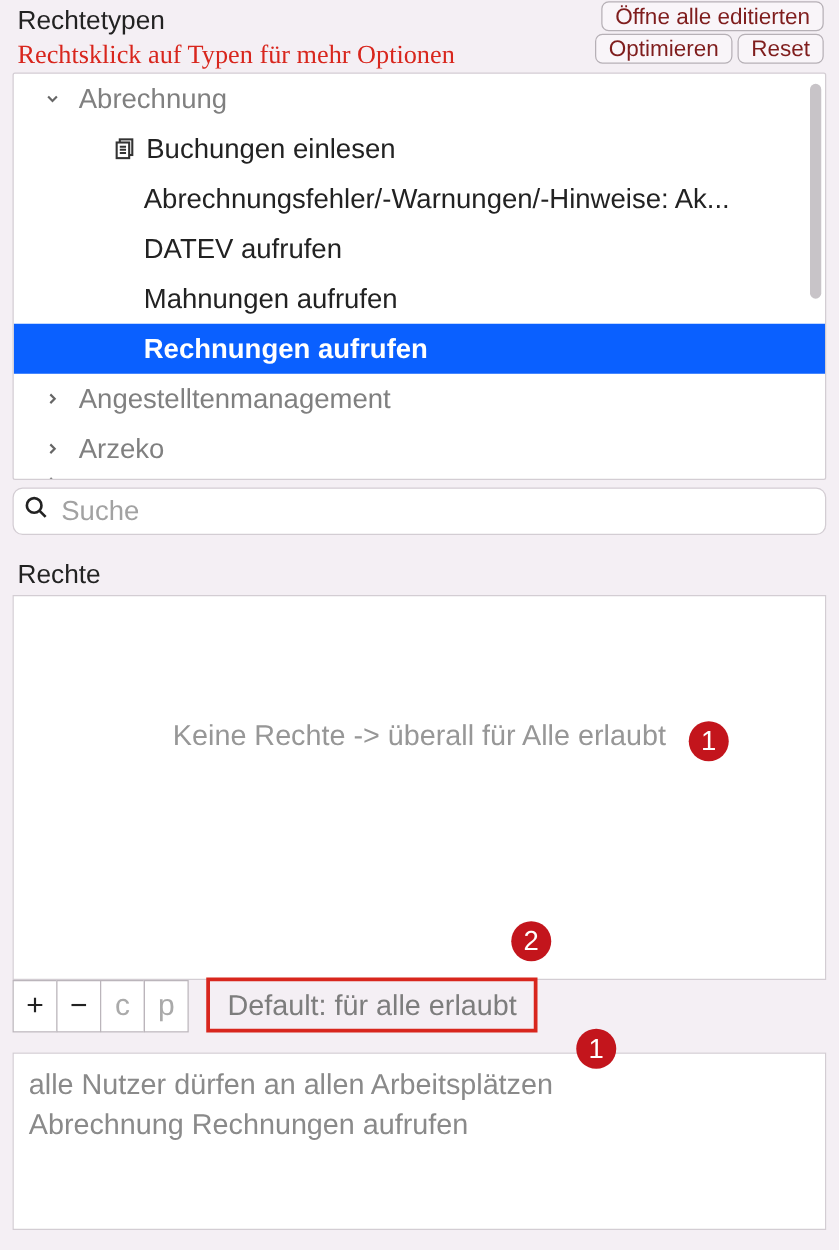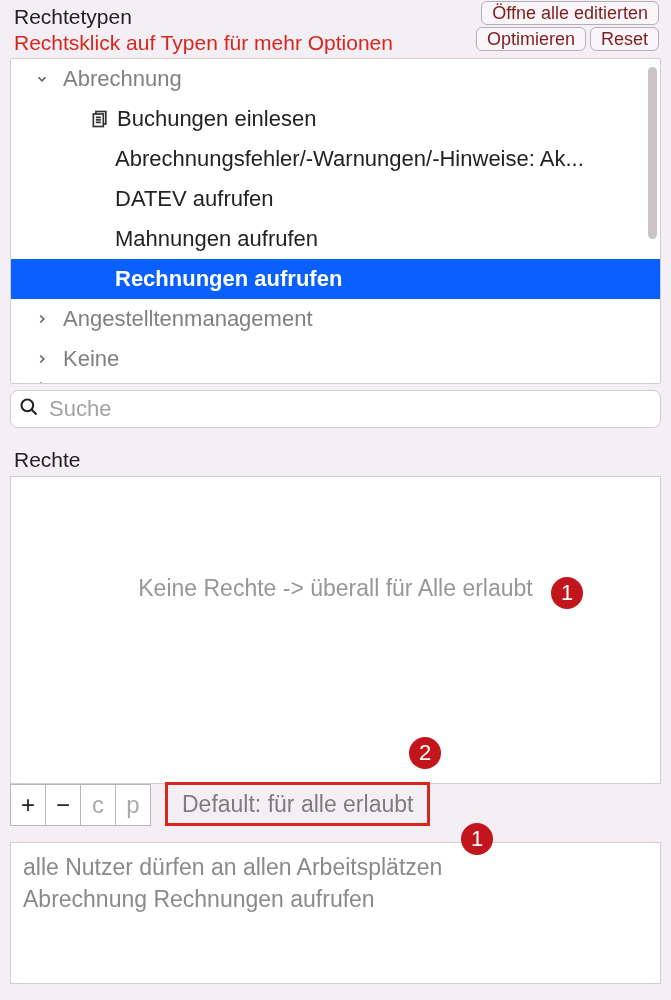--- a/index.html
+++ b/index.html
@@ -22,20 +22,21 @@
   }
   .title {
     font-size: 21px;
     color: #222;
     line-height: 26px;
   }
   .subtitle {
     font-size: 21px;
     color: #d8261d;
     line-height: 26px;
+    font-family: Liberation Serif, serif;
   }
   .header-buttons {
     position: absolute;
     right: 12px;
     top: 1px;
     display: flex;
     flex-direction: column;
     align-items: flex-end;
     gap: 2px;
   }
@@ -277,21 +278,21 @@
     </span>
     <span>Angestelltenmanagement</span>
   </div>
 
   <div class="tree-row heading">
     <span class="chev">
       <svg viewBox="0 0 24 24" fill="none" stroke="currentColor" stroke-width="3">
           <polyline points="9 6 15 12 9 18"></polyline>
         </svg>
     </span>
-    <span>Keine</span>
+    <span>Arzeko</span>
   </div>
 
   <div class="tree-row heading cut">
     <span class="chev">
       <svg viewBox="0 0 24 24" fill="none" stroke="currentColor" stroke-width="3">
           <polyline points="9 6 15 12 9 18"></polyline>
         </svg>
     </span>
     <span>Aufgaben</span>
   </div>

